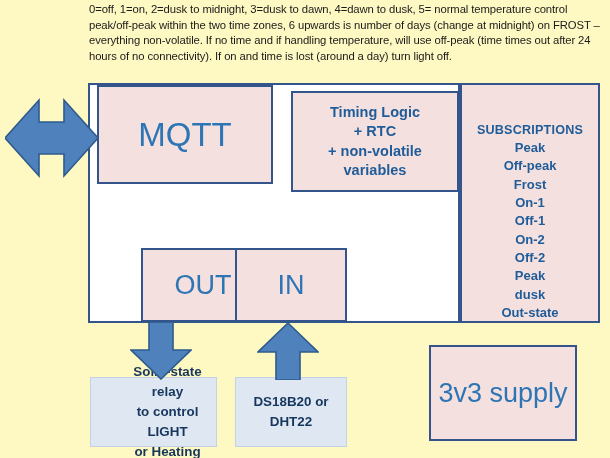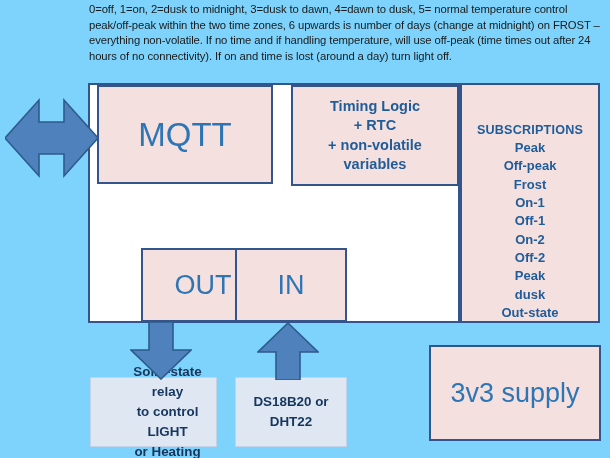--- a/index.html
+++ b/index.html
@@ -4,21 +4,21 @@
 <style>
   html, body {
     margin: 0;
     padding: 0;
     background: #ffffff;
   }
   #canvas {
     position: relative;
     width: 610px;
     height: 458px;
-    background: #7dd3fc;
+    background: #fef9c3;
     font-family: "Liberation Sans", sans-serif;
     overflow: hidden;
   }
 
   
   #header-note {
     position: absolute;
     left: 89px;
     top: 2px;
     width: 516px;
@@ -59,42 +59,42 @@
     width: 100%;
     white-space: pre-line;
   }
 
   
   #outer-container { left: 88px;  top: 83px;  width: 372px; height: 240px; }
 
   #mqtt-box        { left: 97px;  top: 85px;  width: 176px; height: 99px; }
   #mqtt-box .lbl   { font-size: 33px; color: #2E75B6; line-height: 36px; }
 
-  #timing-box      { left: 291px; top: 85px;  width: 168px; height: 101px; }
+  #timing-box      { left: 291px; top: 91px;  width: 168px; height: 101px; }
   #timing-box .lbl { font-size: 14.5px; color: #1F5C99; line-height: 19.5px; font-weight: 600; }
 
   #subs-box        { left: 460px; top: 83px;  width: 140px; height: 240px; }
   #subs-list {
     width: 100%;
     font-size: 13px;
     line-height: 18.3px;
     color: #1F5C99;
     font-weight: 600;
     text-align: center;
     padding-top: 2px;
   }
   #subs-list .subs-title { font-size: 12.6px; letter-spacing: 0.2px; margin-top: 35px; }
 
   #out-box         { left: 97px;  top: 248px; width: 124px; height: 74px; margin-left: 44px; }
   #out-box .lbl    { font-size: 27px; color: #2E75B6; }
 
   #in-box          { left: 235px; top: 248px; width: 112px; height: 74px; }
   #in-box .lbl     { font-size: 27px; color: #2E75B6; }
 
-  #supply-box      { left: 429px; top: 345px; width: 172px; height: 96px; }
+  #supply-box      { left: 429px; top: 345px; width: 148px; height: 96px; }
   #supply-box .lbl { font-size: 27px; color: #2E75B6; }
 
   #relay-box       { left: 90px;  top: 377px; width: 127px; height: 70px; }
   #relay-box .lbl  { font-size: 13.4px; line-height: 20px; padding-left: 28px; }
 
   #sensor-box      { left: 235px; top: 377px; width: 112px; height: 70px; }
   #sensor-box .lbl { font-size: 13.4px; line-height: 20px; }
 
   
   .arrow { position: absolute; }

